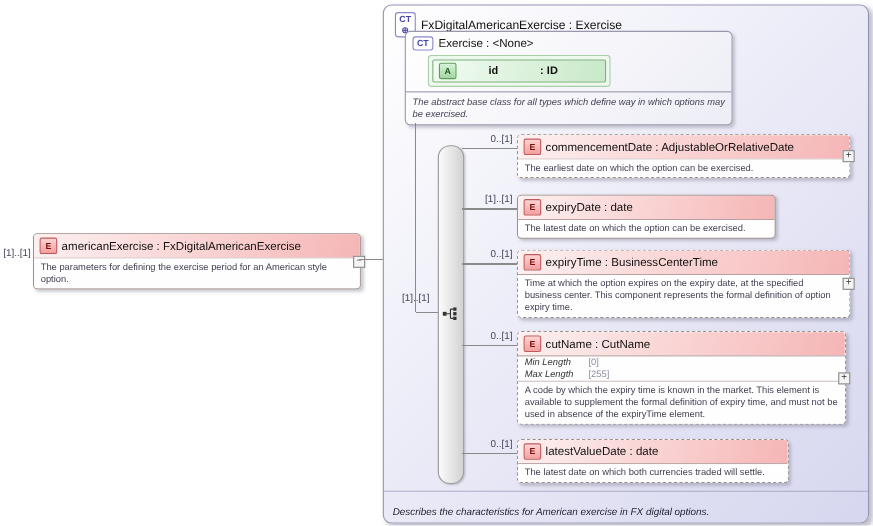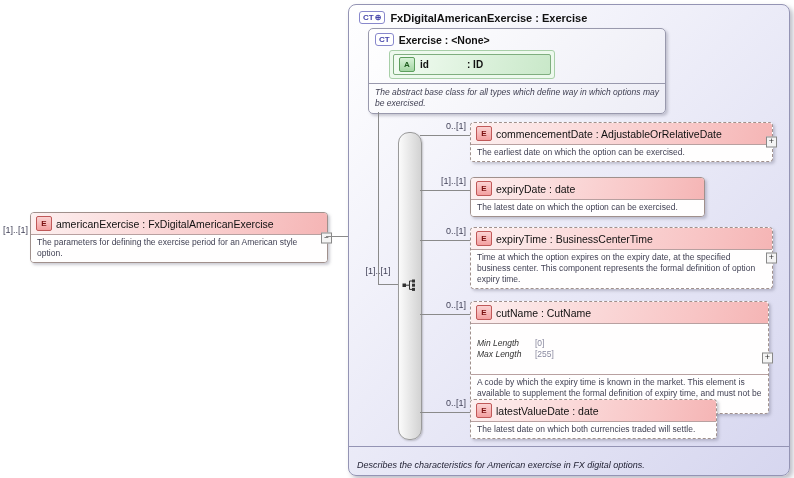--- a/index.html
+++ b/index.html
@@ -10,51 +10,51 @@
   svg.connectors { position:absolute; left:0; top:0; pointer-events:none; }
 
   
   .ct-container {
     position:absolute; left:348px; top:4px; width:440px; height:470px;
     border:1px solid #9494b4; border-radius:8px;
     background:linear-gradient(135deg,#ffffff 0%,#ececf8 45%,#d6d6ef 100%);
     box-shadow:3px 3px 5px rgba(110,110,130,.45);
   }
   .ct-title { position:absolute; left:10px; top:6px; display:flex; align-items:center; gap:5px; }
-  .ct-title .title-text { font-size:11px; font-weight:bold; color:#111; white-space:nowrap; }
+  .ct-title .title-text { font-size:11px; font-weight:normal; color:#111; white-space:nowrap; }
   .icon-ct {
     display:inline-flex; align-items:center; gap:1px; padding:1px 3px;
     border:1px solid #8888cc; border-radius:3px; background:#fff;
-    color:#4444aa; font-size:8px; font-weight:bold; line-height:9px;
+    color:#4444aa; font-size:8px; font-weight:bold; line-height:9px;flex-direction:column;
   }
   .ct-footer {
     position:absolute; left:0; right:0; bottom:0; border-top:1px solid #9494b4;
     padding:13px 8px 5px; font-size:9px; font-style:italic; color:#1e1e30;
     border-radius:0 0 8px 8px;
   }
 
   
   .base-box {
     position:absolute; left:368px; top:28px; width:296px; min-height:84px;
     border:1px solid #9999ad; border-radius:5px;
     background:linear-gradient(135deg,#ffffff 0%,#ededf6 100%);
     box-shadow:2px 2px 3px rgba(110,110,130,.35);
   }
   .base-header { display:flex; align-items:center; gap:5px; padding:4px 6px 2px; }
-  .base-header .base-label { font-size:10.5px; font-weight:bold; color:#111; white-space:nowrap; }
+  .base-header .base-label { font-size:10.5px; font-weight:normal; color:#111; white-space:nowrap; }
   .attr-wrap {
     margin:2px 0 4px 20px; width:158px; padding:3px;
     background:#edf9ed; border:1px solid #a8cfa8; border-radius:3px;
   }
   .attr-row {
     display:flex; align-items:center; gap:5px; padding:2px 5px;
     background:linear-gradient(105deg,#f2fcf2 0%,#c9e8c9 100%);
     border:1px solid #7fae7f; border-radius:2px;
   }
-  .attr-name { font-size:10px; font-weight:bold; color:#111; min-width:42px; }
+  .attr-name { font-size:10px; font-weight:bold; color:#111; min-width:42px;margin-left:24px; }
   .attr-type { font-size:10px; font-weight:bold; color:#111; white-space:nowrap; }
   .base-doc {
     border-top:1px solid #9999ad; padding:3px 6px 4px;
     font-size:8.5px; font-style:italic; color:#3f3f52; line-height:1.3;
   }
 
   
   .icon-e {
     flex:0 0 auto; width:14px; height:13px; border:1px solid #c05858; border-radius:2px;
     background:linear-gradient(#fbd3d3,#f39f9f); color:#7a1010;
@@ -76,21 +76,21 @@
     display:flex; align-items:center; gap:4px; padding:3px 5px;
     background:linear-gradient(105deg,#fdf0f0 0%,#f8c5c5 75%,#f5b5b5 100%);
     border-radius:3px 3px 0 0;
   }
   .elem-label { font-size:10.5px; font-weight:normal; color:#111; white-space:nowrap; overflow:hidden; }
   .elem-doc {
     border-top:1px solid #b8a0a0; background:#fffefe; padding:2px 6px 3px;
     font-size:8.5px; color:#3f3f52; line-height:1.3;
     border-radius:0 0 3px 3px;
   }
-  .facets { border-top:1px solid #b8a0a0; background:#fffefe; padding:14px 6px; font-size:8.5px; }
+  .facets { border-top:1px solid #b8a0a0; background:#fffefe; padding:0 6px; font-size:8.5px; }
   .facet-row { display:flex; line-height:1.3; }
   .facet-label { font-style:italic; color:#333; width:58px; }
   .facet-value { color:#8a8aa0; }
 
   .expand-btn {
     position:absolute; right:-5px; top:50%; transform:translateY(-50%);
     width:9px; height:9px; background:#f4f4f4; border:1px solid #888;
     font-size:9px; line-height:7px; text-align:center; color:#333; cursor:pointer;
   }
   .toggle-btn {

